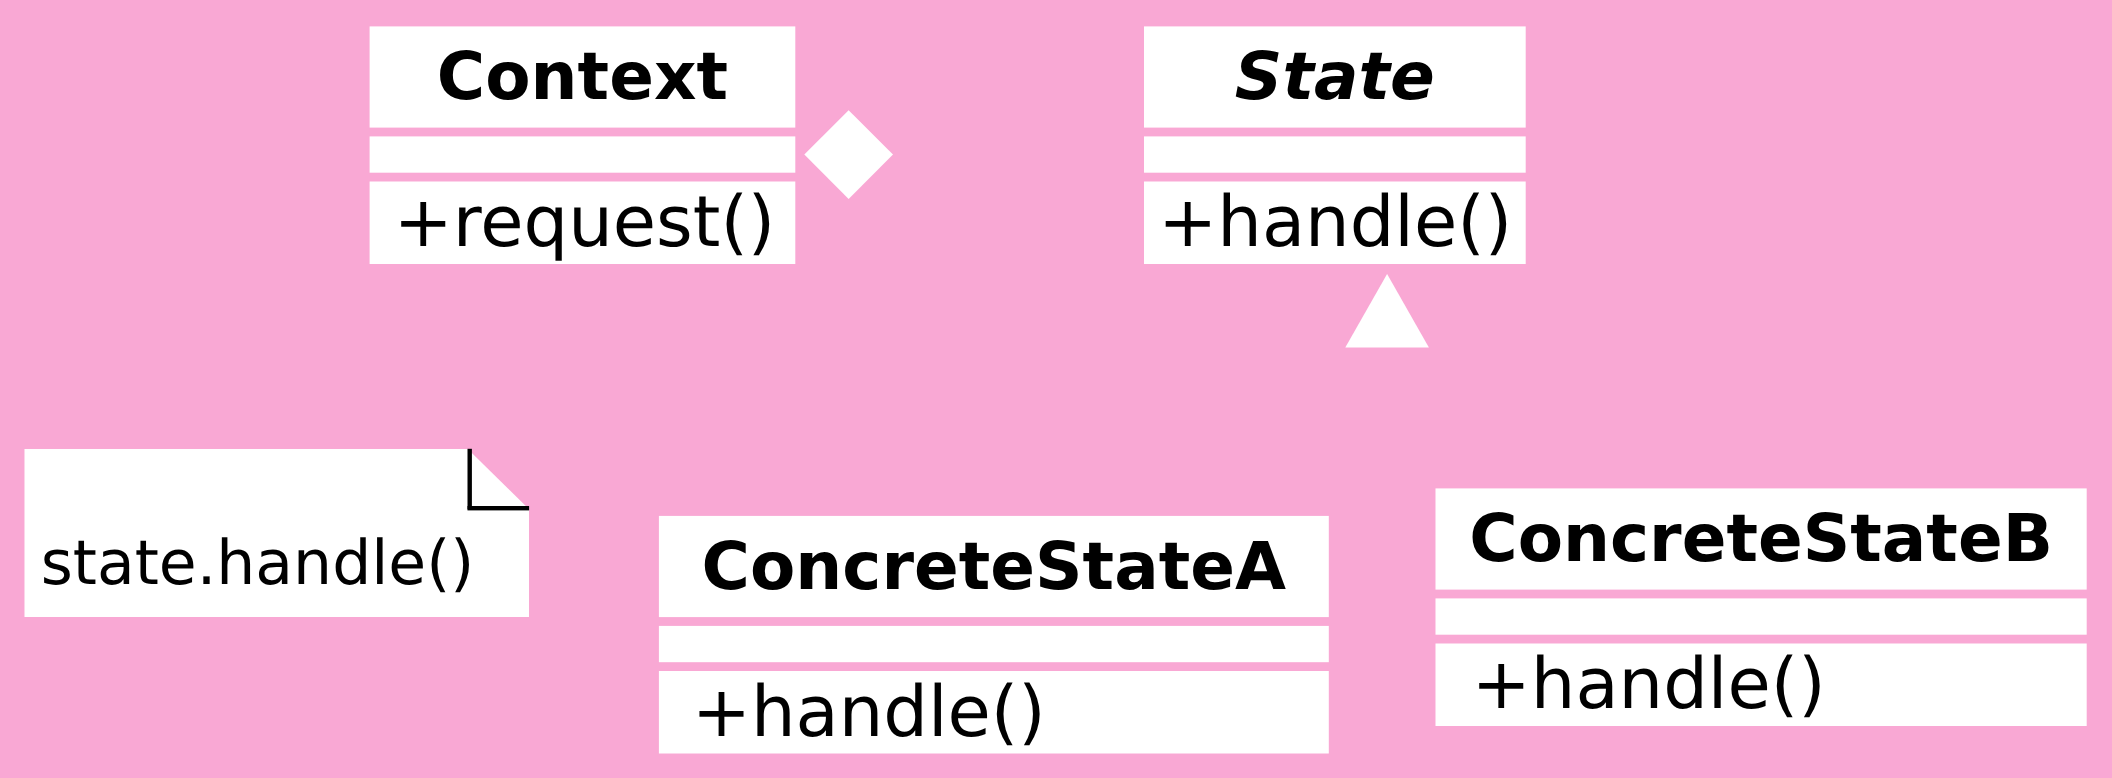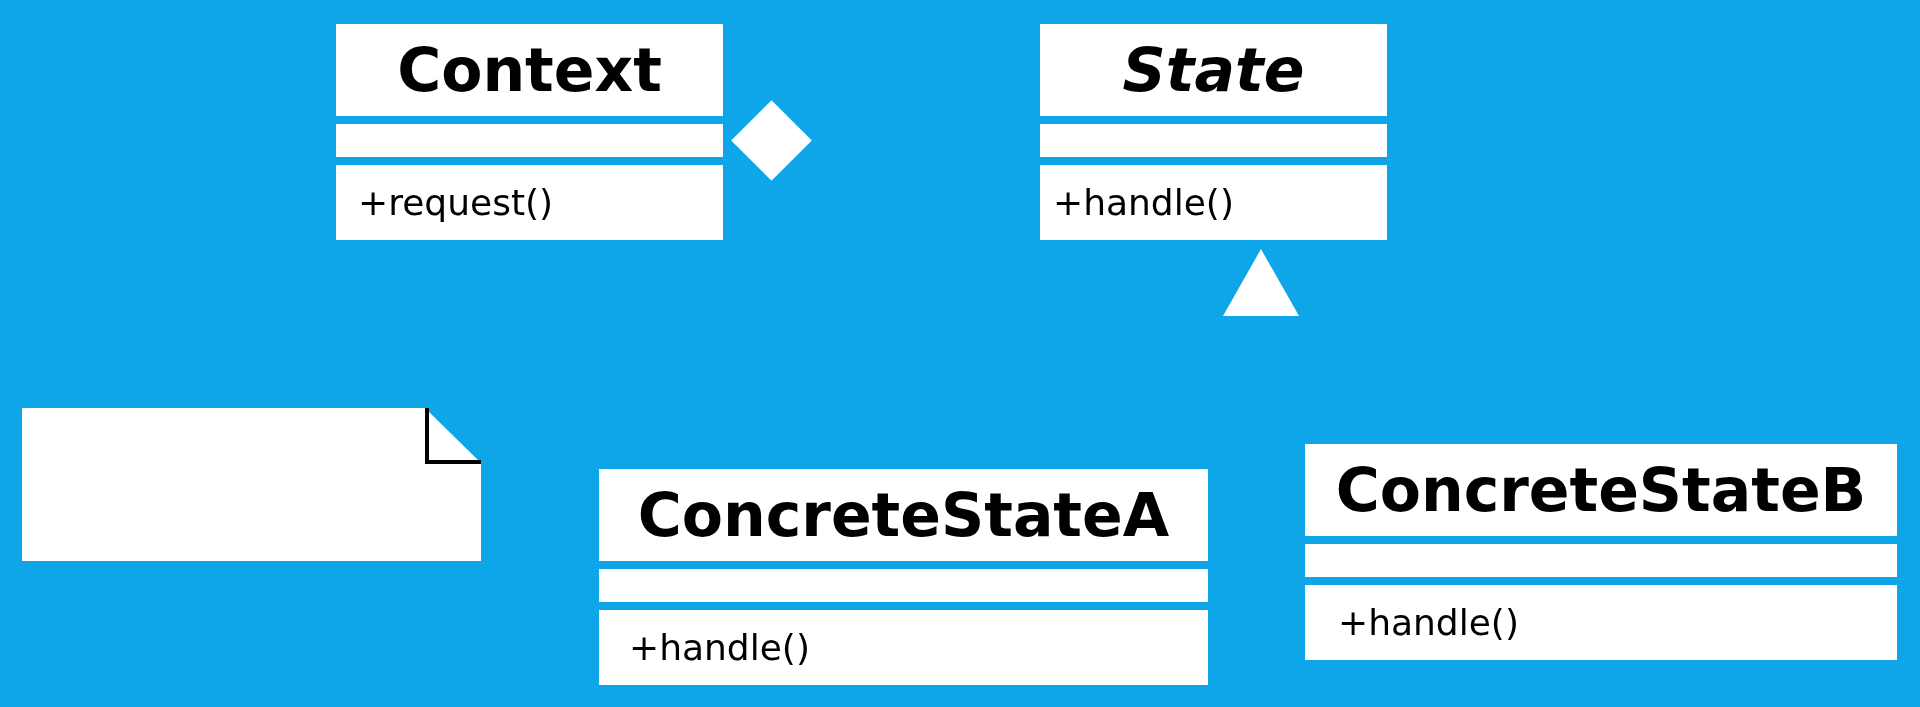--- a/index.html
+++ b/index.html
@@ -4,21 +4,21 @@
 <style>
   html, body {
     margin: 0;
     padding: 0;
     background: #000000;
   }
   .canvas {
     position: relative;
     width: 1920px;
     height: 707px;
-    background: #0ea5e9;
+    background: #f9a8d4;
     overflow: hidden;
     font-family: "DejaVu Sans", sans-serif;
     color: #000000;
     text-align: right;
   }
 
   
   .uml-class {
     position: absolute;
   }
@@ -36,21 +36,21 @@
   }
   .compartment.attrs {
     height: 33px;
     margin-top: 8px;
   }
   .compartment.methods {
     height: 75px;
     margin-top: 8px;
     display: flex;
     align-items: center;
-    font-size: 36px;
+    font-size: 64px;
     font-weight: normal;
   }
 
   #cls-context { left: 336px; top: 24px;  width: 387px; }
   #cls-state   { left: 1040px; top: 24px; width: 347px; }
   #cls-csa     { left: 599px;  top: 469px; width: 609px; }
   #cls-csb     { left: 1305px; top: 444px; width: 592px; }
 
   #cls-state .title { font-style: italic; }
 
@@ -149,20 +149,21 @@
       <span>+handle()</span>
     </div>
   </div>
 
   <div class="triangle"></div>
 
   <div class="note">
     <div class="note-body"></div>
     <div class="note-fold-v"></div>
     <div class="note-fold-h"></div>
+    <div class="note-text">state.handle()</div>
   </div>
 
   <div class="uml-class" id="cls-csa">
     <div class="compartment title">
       <span>ConcreteStateA</span>
     </div>
     <div class="compartment attrs"></div>
     <div class="compartment methods">
       <span>+handle()</span>
     </div>

